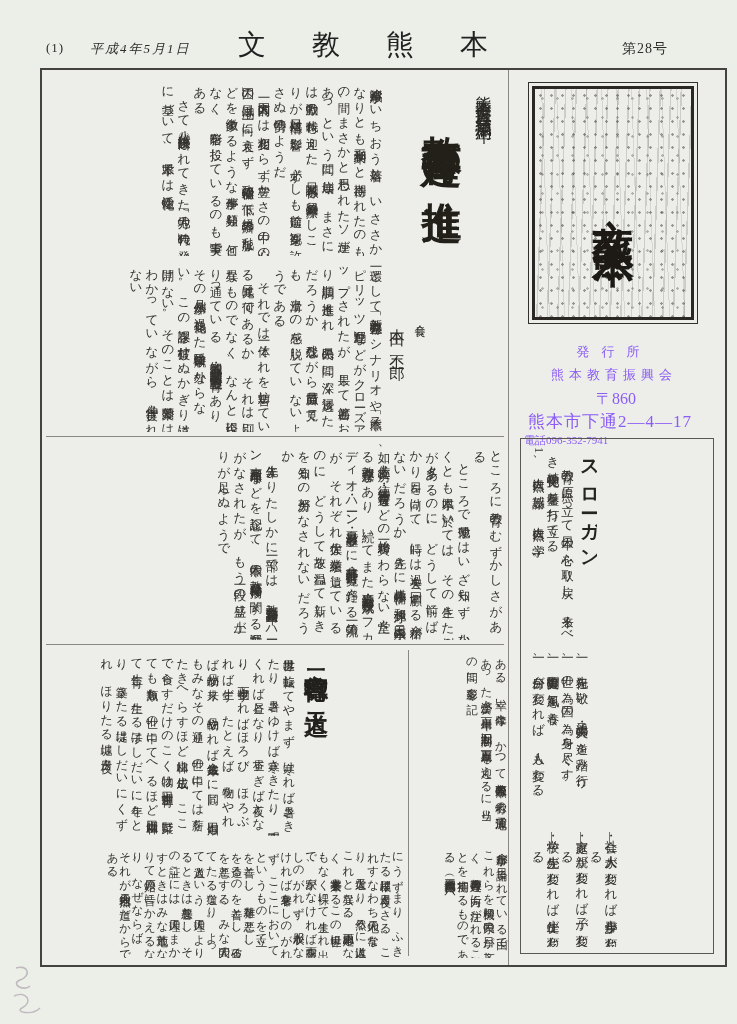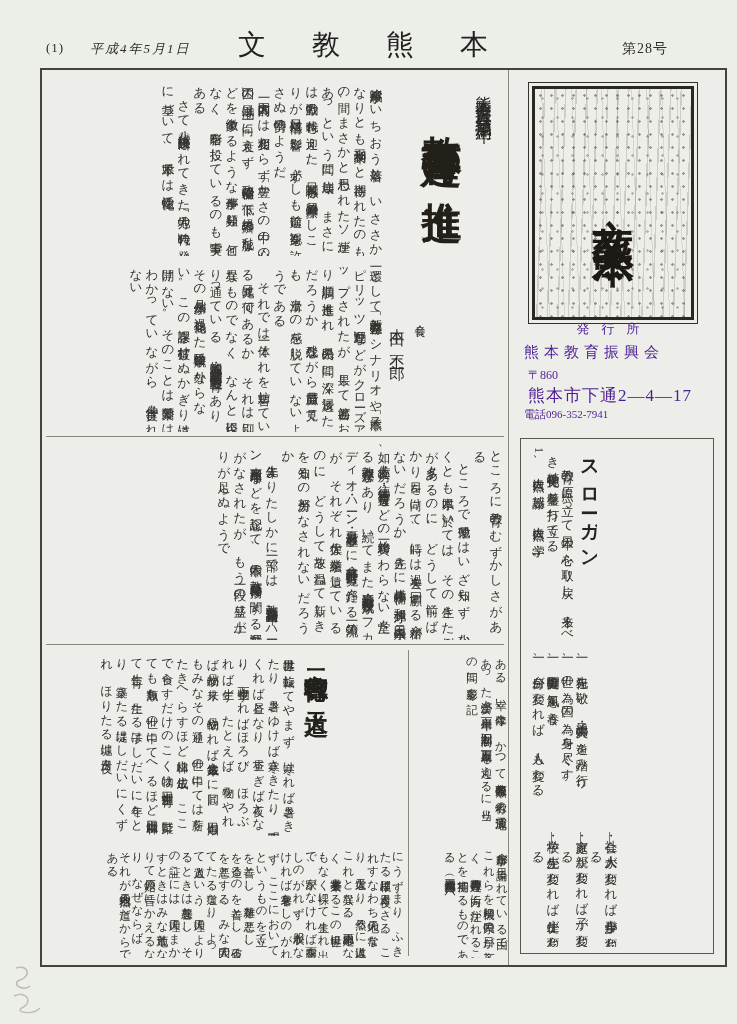--- a/index.html
+++ b/index.html
@@ -59,24 +59,24 @@
     display:flex; align-items:center; justify-content:center;
     background-image:
       radial-gradient(circle, rgba(45,40,32,.45) 1px, transparent 1.5px),
       radial-gradient(circle, rgba(45,40,32,.3) 1px, transparent 1.5px),
       repeating-linear-gradient(92deg, transparent 0 9px,  rgba(60,54,45,.18) 9px 10.5px),
       repeating-linear-gradient(88deg, transparent 0 14px, rgba(60,54,45,.13) 14px 15px);
     background-size:11px 13px, 15px 19px, auto, auto;
   }
   .logo-text{writing-mode:vertical-rl; font-size:42px; font-weight:700; letter-spacing:9px; color:#1d1914;}
 
-  .publisher{position:absolute; left:482px; top:250px; width:180px; color:#4c1d95;}
+  .publisher{position:absolute; left:482px; top:273px; width:180px; color:#8b5cf6;}
   .pub-label{text-align:center; letter-spacing:12px; font-size:13px; margin-bottom:5px;}
-  .pub-name{letter-spacing:5px; font-size:15px; margin-bottom:5px;}
-  .pub-postal{font-size:12px; text-align:left; padding-left:4px;}
+  .pub-name{text-align:center; letter-spacing:5px; font-size:13px; margin-bottom:5px;}
+  .pub-postal{font-size:16px; text-align:center; padding-left:4px;}
   .pub-addr{font-size:17px; padding-left:4px; letter-spacing:1px;}
   .pub-bldg{font-size:12.5px; text-align:right; padding-right:22px; letter-spacing:1px;}
   .pub-tel{font-size:11px; text-align:left; padding-right:10px;}
 
   
   .slogan-box{position:absolute; left:478px; top:368px; width:194px; height:516px; border:1px solid #5a5751; box-sizing:border-box; padding:8px 10px;}
   .sg-tier{writing-mode:vertical-rl; overflow:hidden; font-size:12.5px; line-height:14.5px; letter-spacing:1px; color:#34322f;}
   .sg-a{height:202px;}
   .sg-b{height:176px; margin-top:2px;}
   .sg-c{height:118px; margin-top:2px;}

